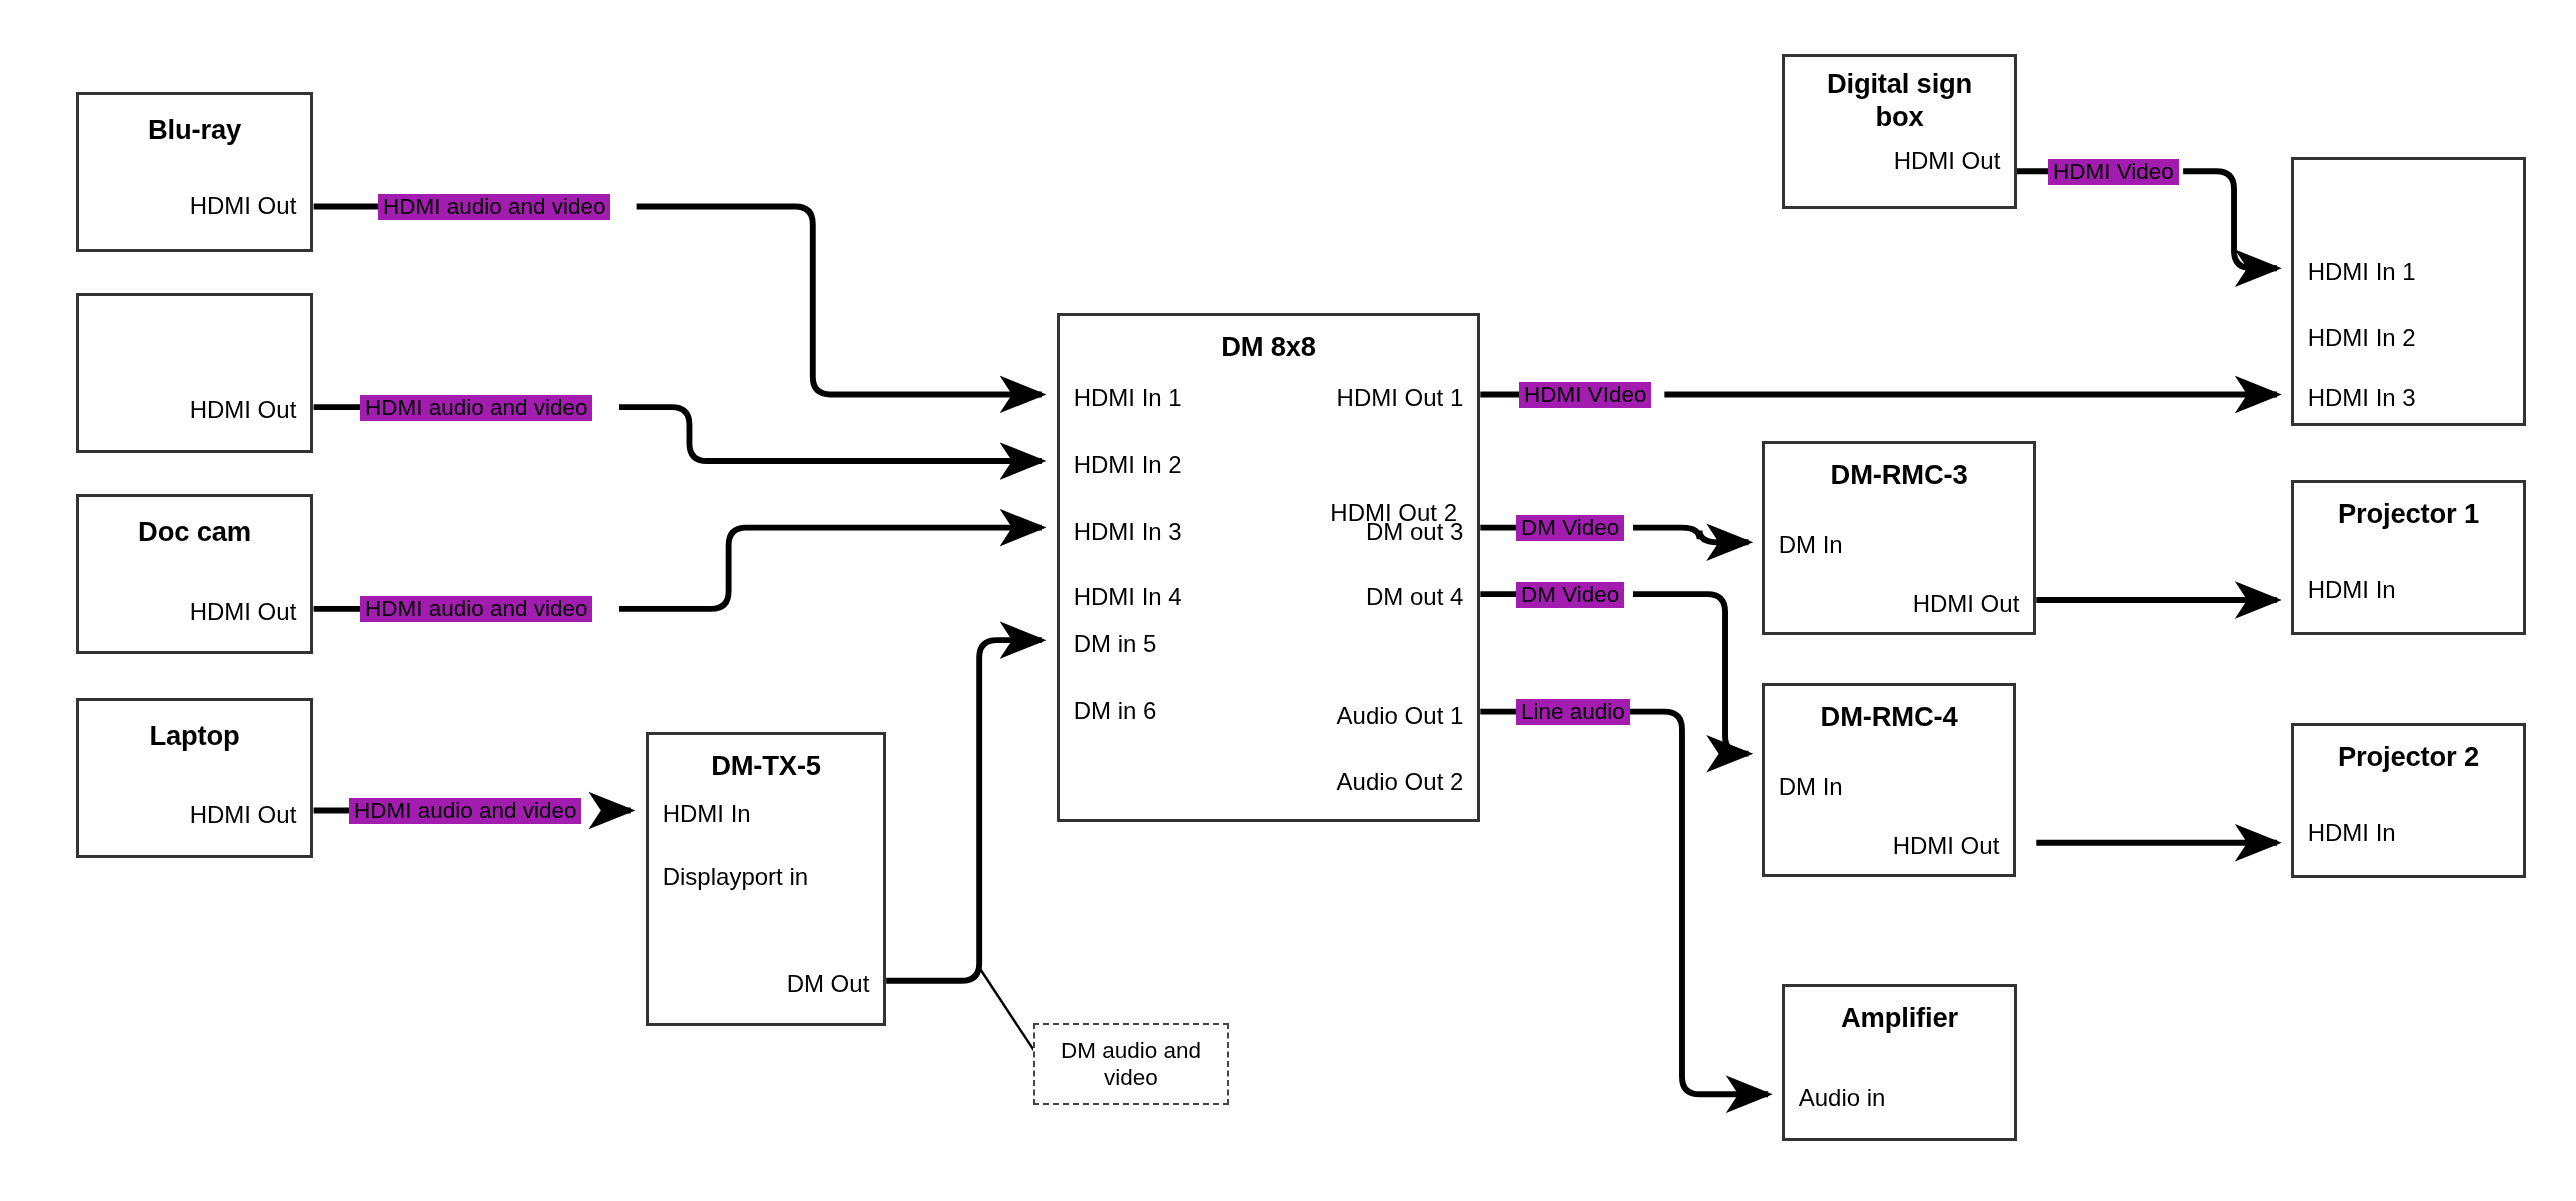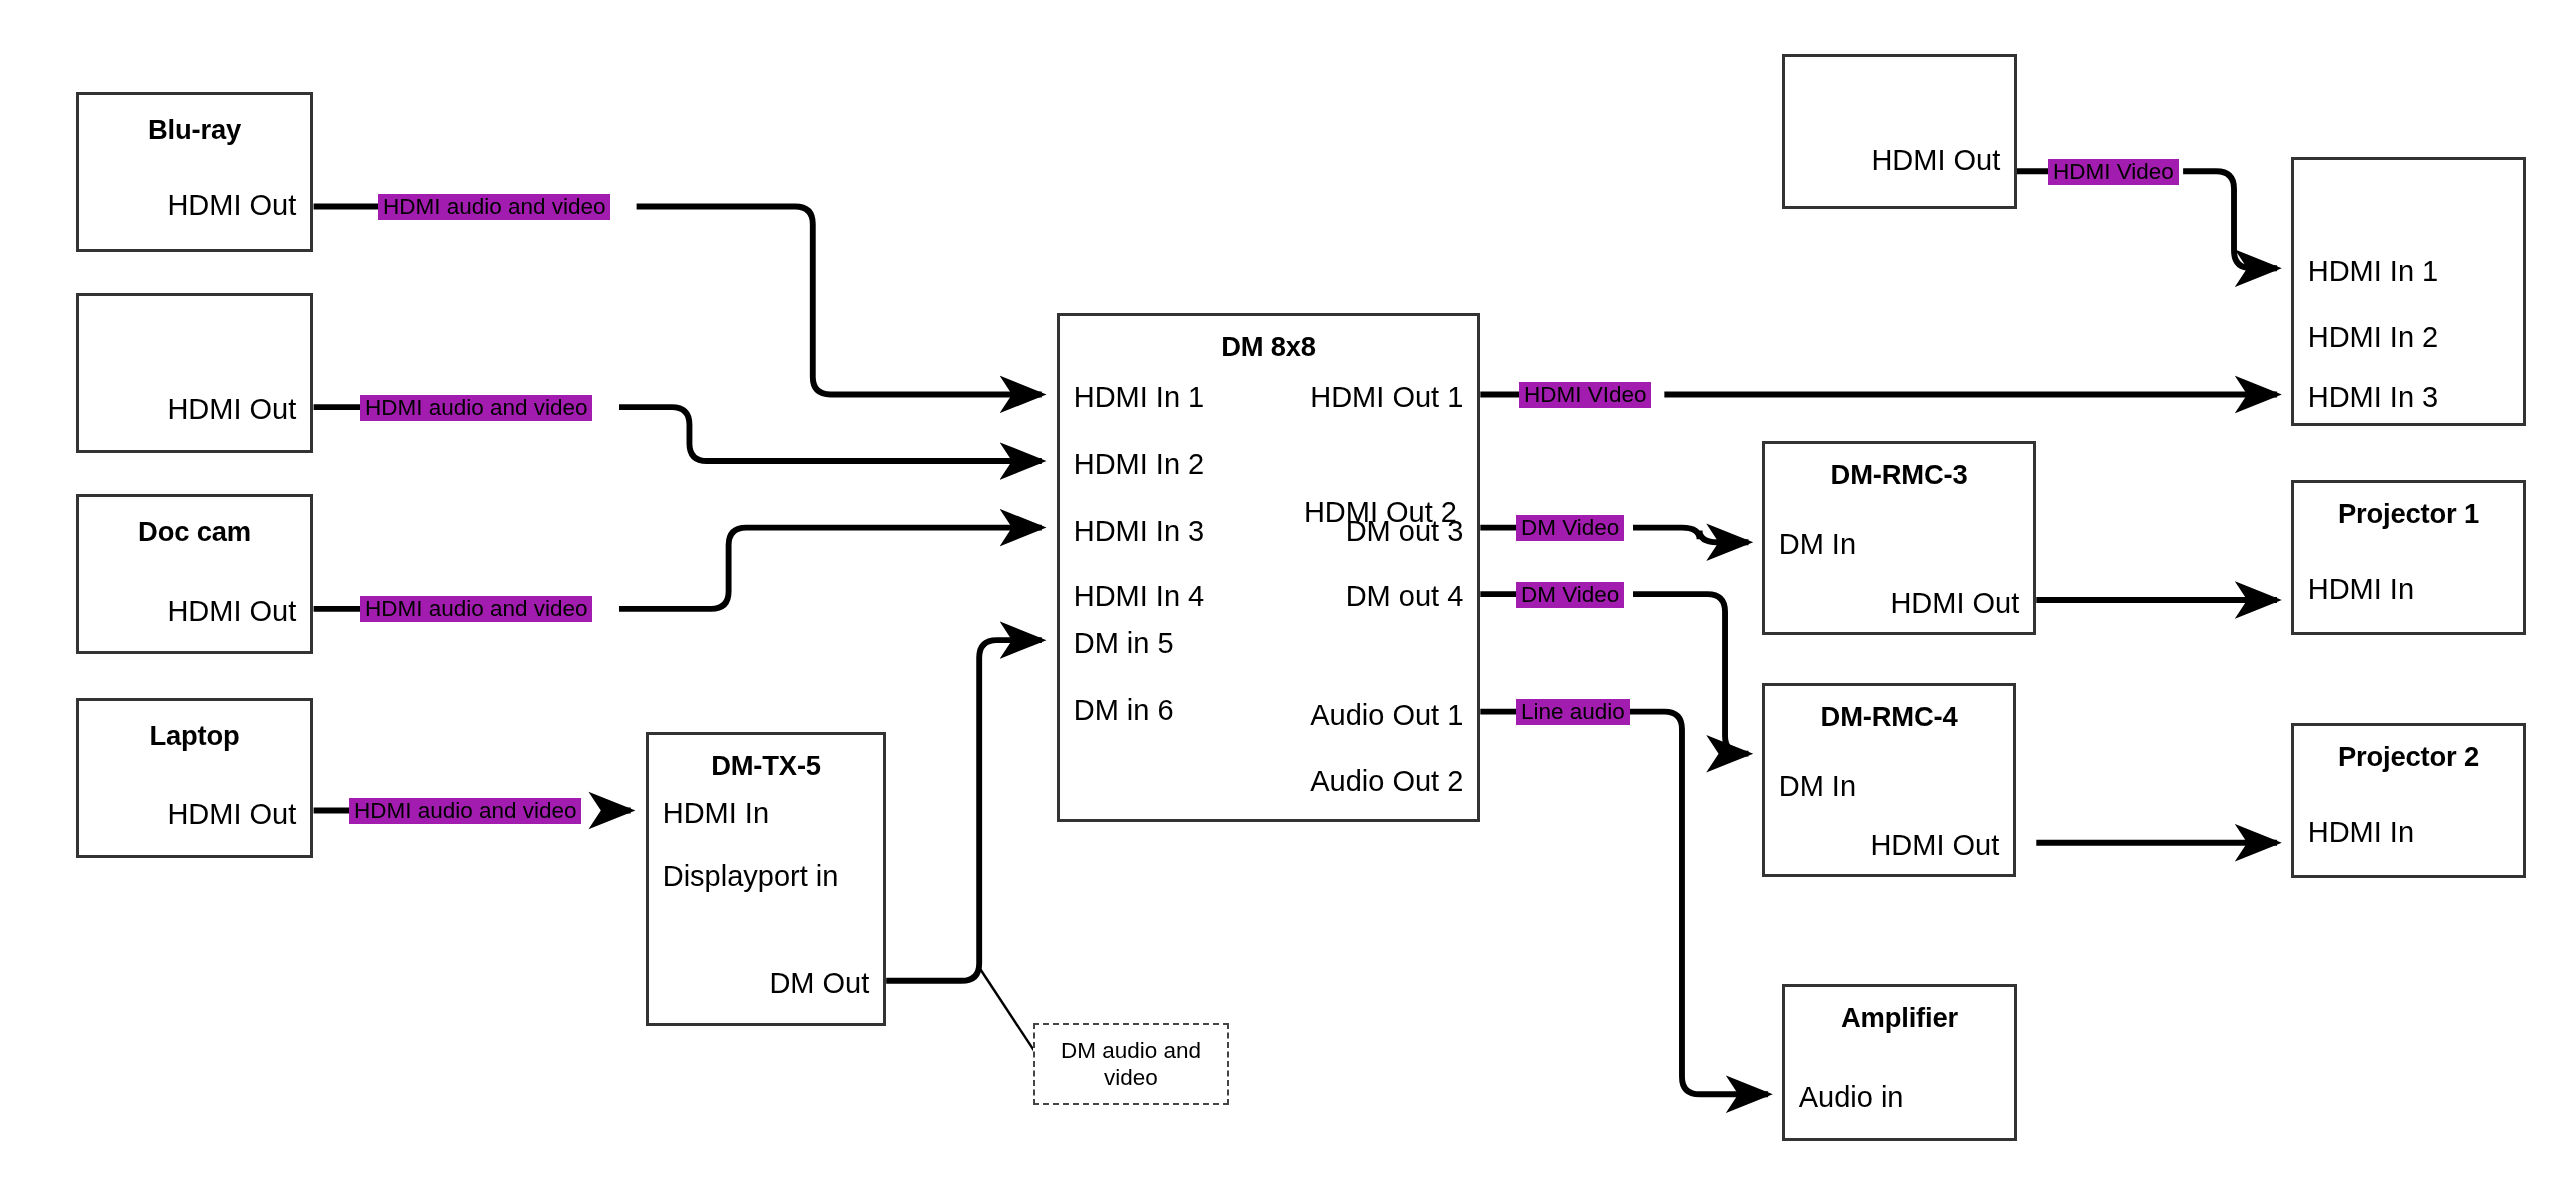--- a/index.html
+++ b/index.html
@@ -37,21 +37,21 @@
     left: 0;
     right: 0;
     text-align: center;
     font-weight: bold;
     font-size: 27.4px;
     line-height: 33px;
     letter-spacing: -0.2px;
   }
   .port {
     position: absolute;
-    font-size: 29px;
+    font-size: 24px;
     line-height: 29px;
     white-space: nowrap;
   }
   .port.left  { text-align: left; }
   .port.right { text-align: right; }
   .wirelabel {
     position: absolute;
     font-size: 22.5px;
     line-height: 25.5px;
     white-space: nowrap;
@@ -152,20 +152,21 @@
 
     <div class="port right" style="right:13.7px; top:67px;">HDMI Out 1</div>
     <div class="port right" style="right:20px; top:134px;margin-top:48px;">HDMI Out 2</div>
     <div class="port right" style="right:13.7px; top:201px;">DM out 3</div>
     <div class="port right" style="right:13.7px; top:266px;">DM out 4</div>
     <div class="port right" style="right:13.7px; top:385px;">Audio Out 1</div>
     <div class="port right" style="right:13.7px; top:451px;">Audio Out 2</div>
   </div>
 
   <div class="node" style="left:1782px; top:54px; width:235px; height:155px;">
+    <div class="title" style="top:9.8px; padding:0 25.5px;">Digital sign box</div>
     <div class="port right" style="right:13.7px; top:89px;">HDMI Out</div>
   </div>
 
   <div class="node" style="left:2291px; top:157px; width:235px; height:269px;">
     <div class="port left" style="left:13.7px; top:97px;">HDMI In 1</div>
     <div class="port left" style="left:13.7px; top:163px;">HDMI In 2</div>
     <div class="port left" style="left:13.7px; top:223px;">HDMI In 3</div>
   </div>
 
   <div class="node" style="left:1762px; top:441px; width:274px; height:194px;">

